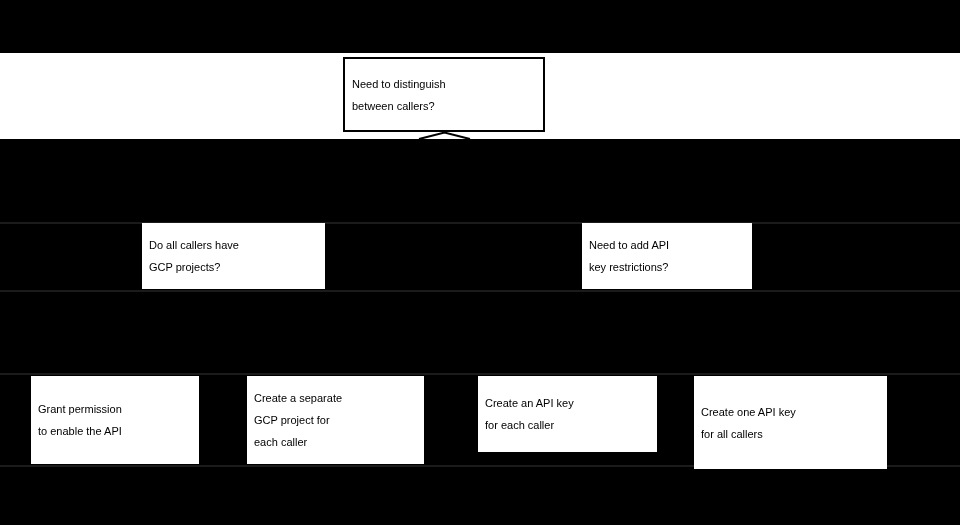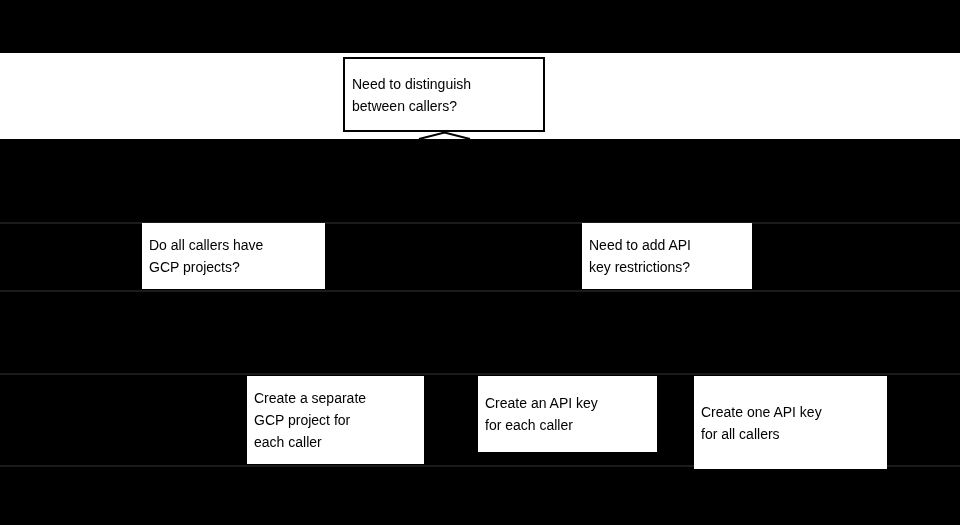--- a/index.html
+++ b/index.html
@@ -23,21 +23,21 @@
     width: 960px; height: 2px;
     background: #1b1b1b;
   }
   .node {
     position: absolute;
     box-sizing: border-box;
     background: #ffffff;
     color: #000000;
     display: flex;
     align-items: center;
-    font-size: 14px;
+    font-size: 11px;
     line-height: 22px;
     padding: 0 4px 0 7px;
     white-space: pre-line;
   }
   .node.root { border: 2px solid #000000; }
   .connector { position: absolute; }
 </style>
 </head>
 <body>
 
@@ -62,20 +62,24 @@
   <div class="node" style="left:142px; top:223px; width:183px; height:66px;">
     <span>Do all callers have
 GCP projects?</span>
   </div>
 
   <div class="node" style="left:582px; top:223px; width:170px; height:66px;">
     <span>Need to add API
 key restrictions?</span>
   </div>
 
+  <div class="node" style="left:31px; top:376px; width:168px; height:88px;">
+    <span>Grant permission
+to enable the API</span>
+  </div>
 
   <div class="node" style="left:247px; top:376px; width:177px; height:88px;">
     <span>Create a separate
 GCP project for
 each caller</span>
   </div>
 
   <div class="node" style="left:478px; top:376px; width:179px; height:76px;">
     <span>Create an API key
 for each caller</span>

